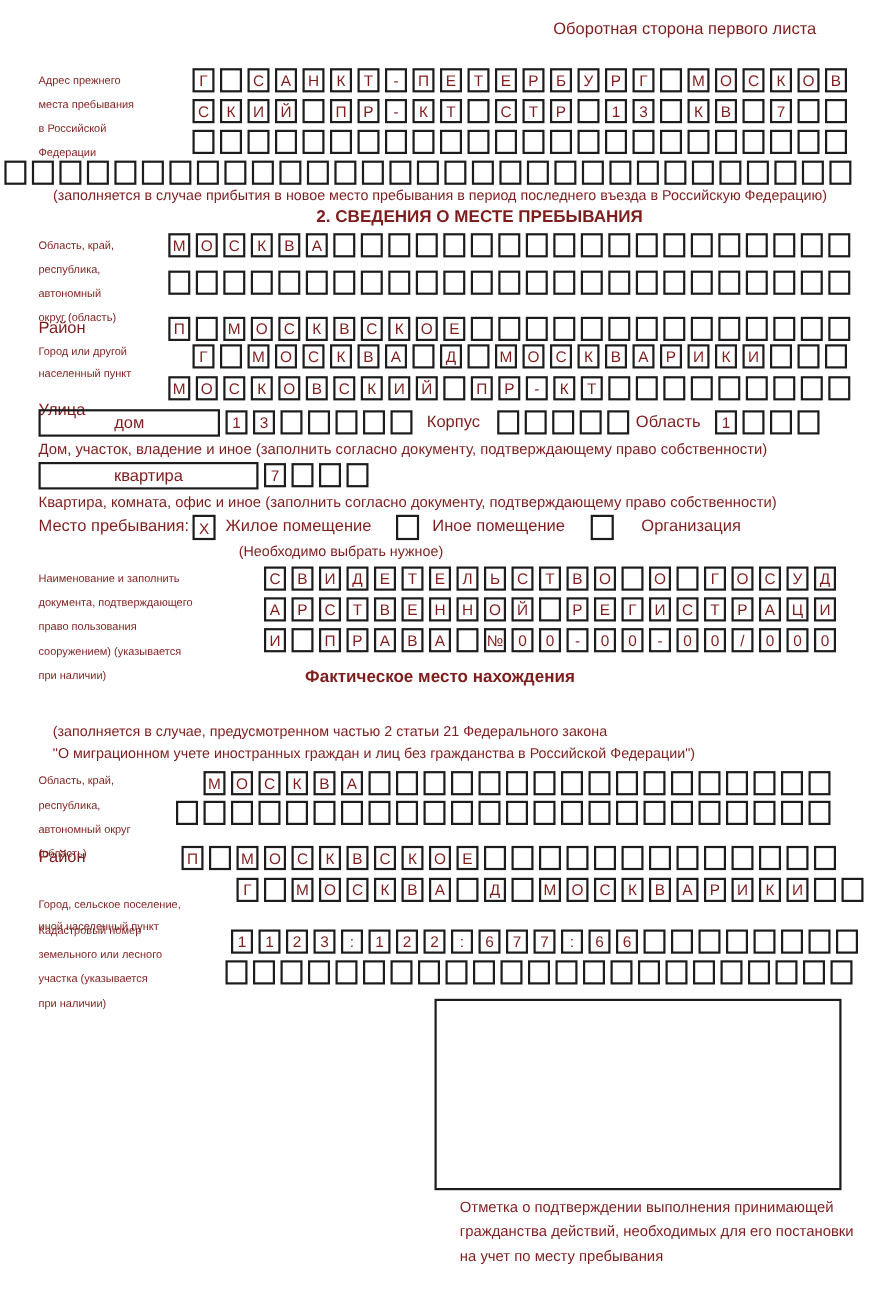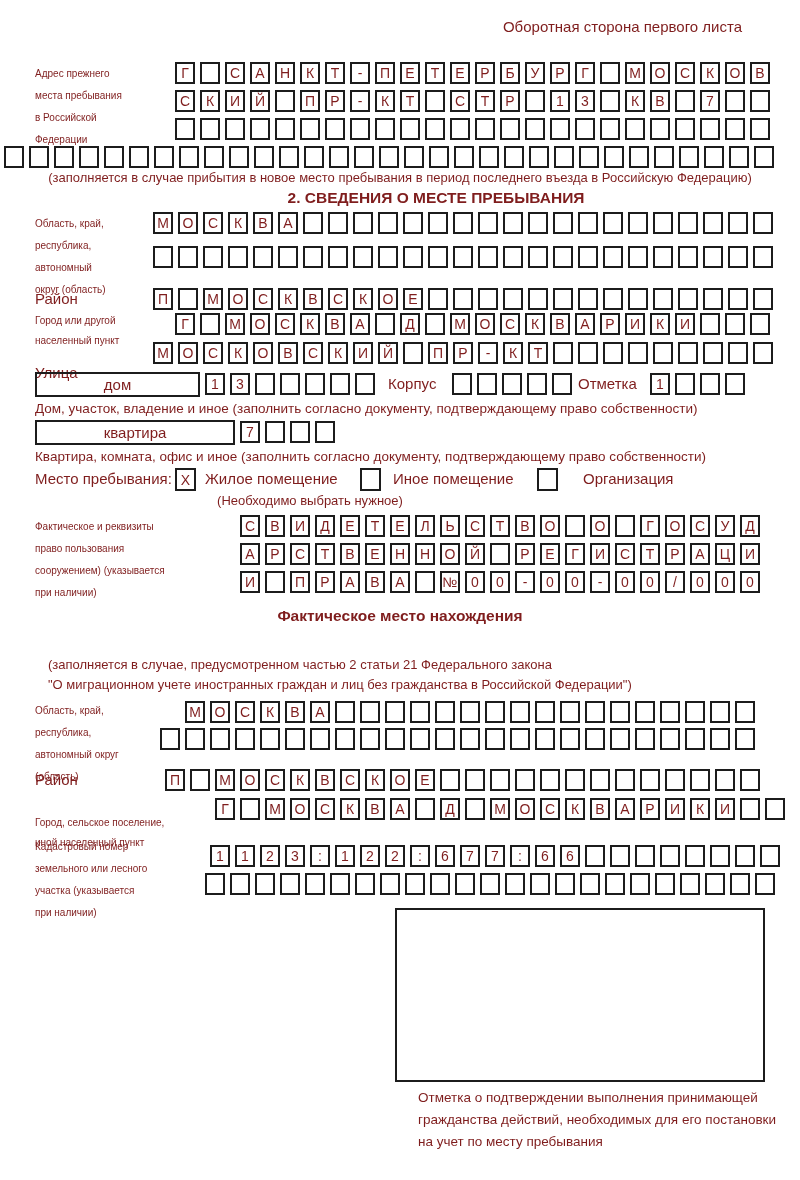--- a/index.html
+++ b/index.html
@@ -310,21 +310,21 @@
       <div class="cell"></div>
     </div>
   <div class="ilabel" style="left:388px;top:375px;">Корпус</div>
   <div class="crow" style="left:452px;top:373px;">
       <div class="cell"></div>
       <div class="cell"></div>
       <div class="cell"></div>
       <div class="cell"></div>
       <div class="cell"></div>
     </div>
-  <div class="ilabel" style="left:578px;top:375px;">Отметка</div>
+  <div class="ilabel" style="left:578px;top:375px;">Область</div>
   <div class="crow" style="left:650px;top:373px;">
       <div class="cell">1</div>
       <div class="cell"></div>
       <div class="cell"></div>
       <div class="cell"></div>
     </div>
   <div class="note" style="left:35px;top:401px;font-size:13.5px;">Дом, участок, владение и иное (заполнить согласно документу, подтверждающему право собственности)</div>
 
   <div class="widebox" style="left:35px;top:420px;width:200px;">квартира</div>
   <div class="crow" style="left:240px;top:421px;">
@@ -338,21 +338,22 @@
   <div class="ilabel" style="left:35px;top:470px;">Место пребывания:</div>
   <div class="cb" style="left:175px;top:468px;">X</div>
   <div class="ilabel" style="left:205px;top:470px;">Жилое помещение</div>
   <div class="cb" style="left:360px;top:468px;"></div>
   <div class="ilabel" style="left:393px;top:470px;">Иное помещение</div>
   <div class="cb" style="left:537px;top:468px;"></div>
   <div class="ilabel" style="left:583px;top:470px;">Организация</div>
   <div class="note" style="left:110px;top:493px;width:400px;text-align:center;">(Необходимо выбрать нужное)</div>
 
   <div class="flabel" style="left:35px;top:516px;">
-      <div>Фактическое и реквизиты</div>
+      <div>Наименование и заполнить</div>
+      <div>документа, подтверждающего</div>
       <div>право пользования</div>
       <div>сооружением) (указывается</div>
       <div>при наличии)</div>
     </div>
   <div class="crow" style="left:240px;top:515px;">
       <div class="cell">С</div>
       <div class="cell">В</div>
       <div class="cell">И</div>
       <div class="cell">Д</div>
       <div class="cell">Е</div>

